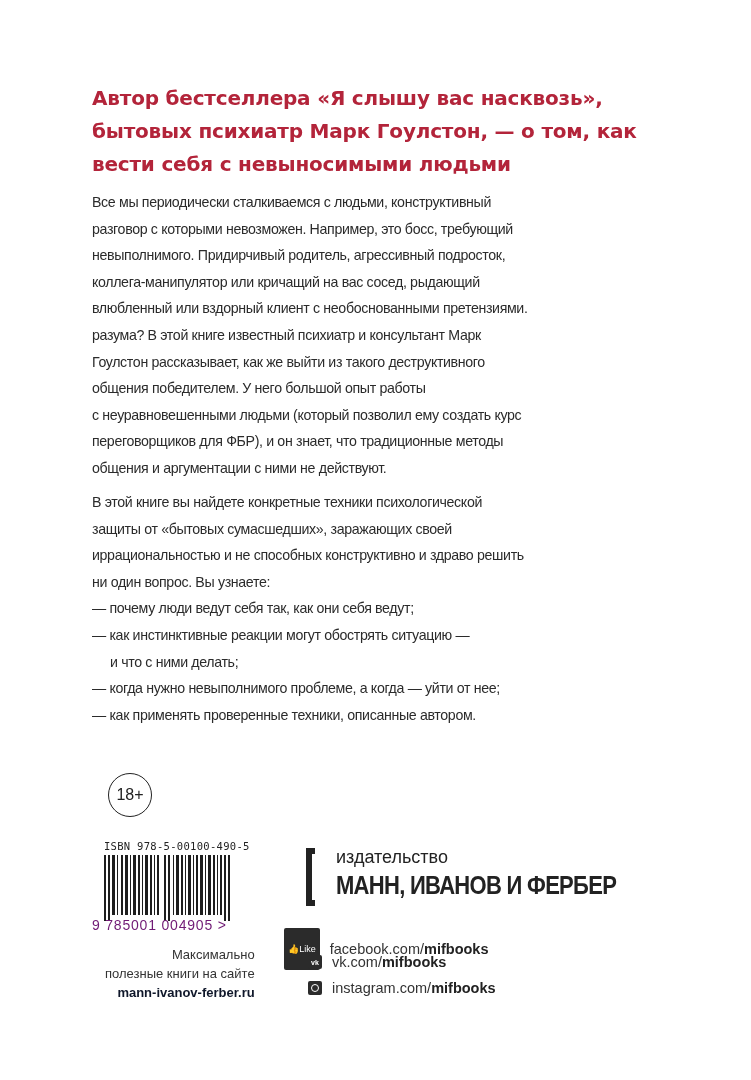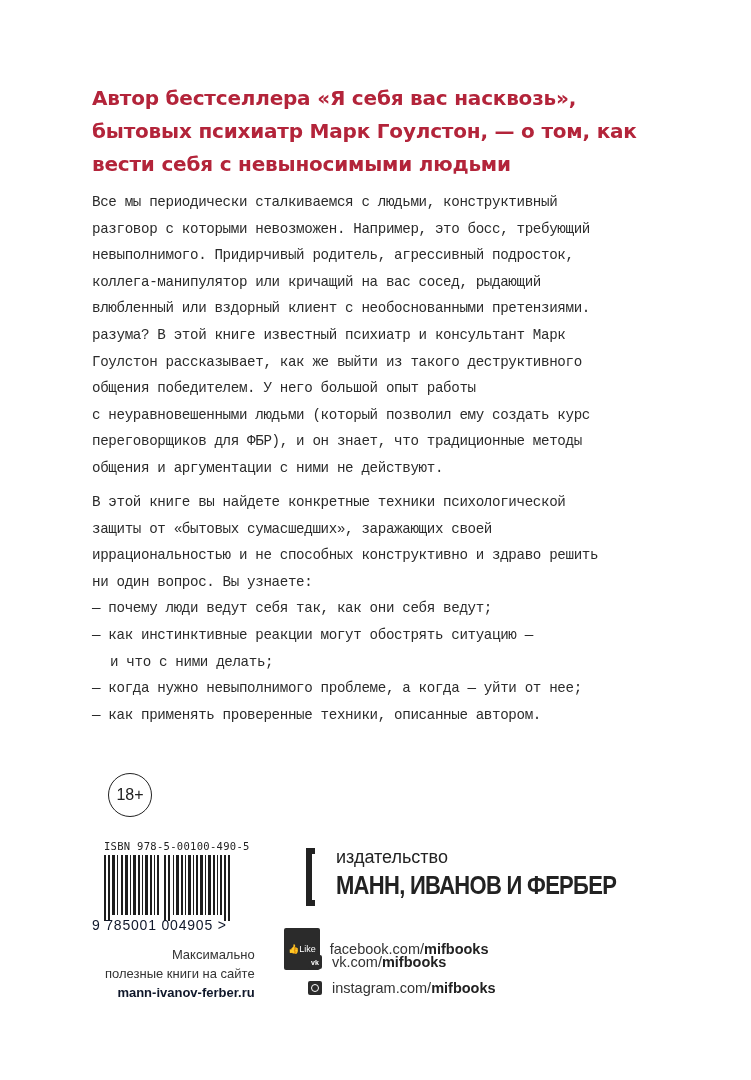--- a/index.html
+++ b/index.html
@@ -10,21 +10,21 @@
   }
   .headline {
     position: absolute; left: 92px; top: 82px; width: 600px;
     color: #b3243a; font-weight: bold; font-size: 20px; line-height: 33px;
     font-family: "DejaVu Sans", sans-serif; letter-spacing: -0.2px;
   }
   .headline div { white-space: nowrap; }
   .para {
     position: absolute; left: 92px; width: 600px;
     font-size: 14.2px; line-height: 26.6px; color: #2b2b2b;
-    font-family: Liberation Mono, monospace; letter-spacing: -0.35px;
+    font-family: Liberation Sans, sans-serif; letter-spacing: -0.35px;
   }
   .para div { white-space: nowrap; }
   .p1 { top: 189px; }
   .p2 { top: 322px; }
   .p3 { top: 489px; }
   .indent { padding-left: 18px; }
   .age-badge {
     position: absolute; left: 108px; top: 773px; width: 42px; height: 42px;
     border: 1.6px solid #222; border-radius: 50%;
     display: flex; align-items: center; justify-content: center;
@@ -32,21 +32,21 @@
   }
   .isbn-label {
     position: absolute; left: 104px; top: 840px;
     font-family: "DejaVu Sans Mono", monospace; font-size: 10.5px; color: #222;
     letter-spacing: 0.3px;
   }
   .barcode {
     position: absolute; left: 104px; top: 855px; width: 128px; height: 66px;
   }
   .barcode-digits {
-    position: absolute; left: 92px; top: 917px; font-size: 14px; color: #0f172a;
+    position: absolute; left: 92px; top: 917px; font-size: 14px; color: #701a75;
     font-family: "Liberation Sans", sans-serif; letter-spacing: 0.8px;
   }
   .site-text {
     position: absolute; left: 105px; top: 945px; font-size: 13px; line-height: 19px;
     color: #333; font-family: "Liberation Sans", sans-serif; text-align: right;
   }
   .site-text .url { font-weight: bold; color: #0f172a; }
   .publisher {
     position: absolute; left: 306px; top: 845px;
   }
@@ -76,21 +76,21 @@
   .sq-icon {
     display: inline-flex; width: 14px; height: 14px; background: #2b2b2b; color: #fff;
     border-radius: 2px; font-size: 7px; font-weight: bold; align-items: center; justify-content: center;
     margin-right: 10px;
   }
 </style>
 </head>
 <body>
 
 <div class="headline">
-  <div>Автор бестселлера «Я себя вас насквозь»,</div>
+  <div>Автор бестселлера «Я слышу вас насквозь»,</div>
   <div>бытовых психиатр Марк Гоулстон, — о том, как</div>
   <div>вести себя с невыносимыми людьми</div>
 </div>
 
 <div class="para p1">
   <div>Все мы периодически сталкиваемся с людьми, конструктивный</div>
   <div>разговор с которыми невозможен. Например, это босс, требующий</div>
   <div>невыполнимого. Придирчивый родитель, агрессивный подросток,</div>
   <div>коллега-манипулятор или кричащий на вас сосед, рыдающий</div>
   <div>влюбленный или вздорный клиент с необоснованными претензиями.</div>

